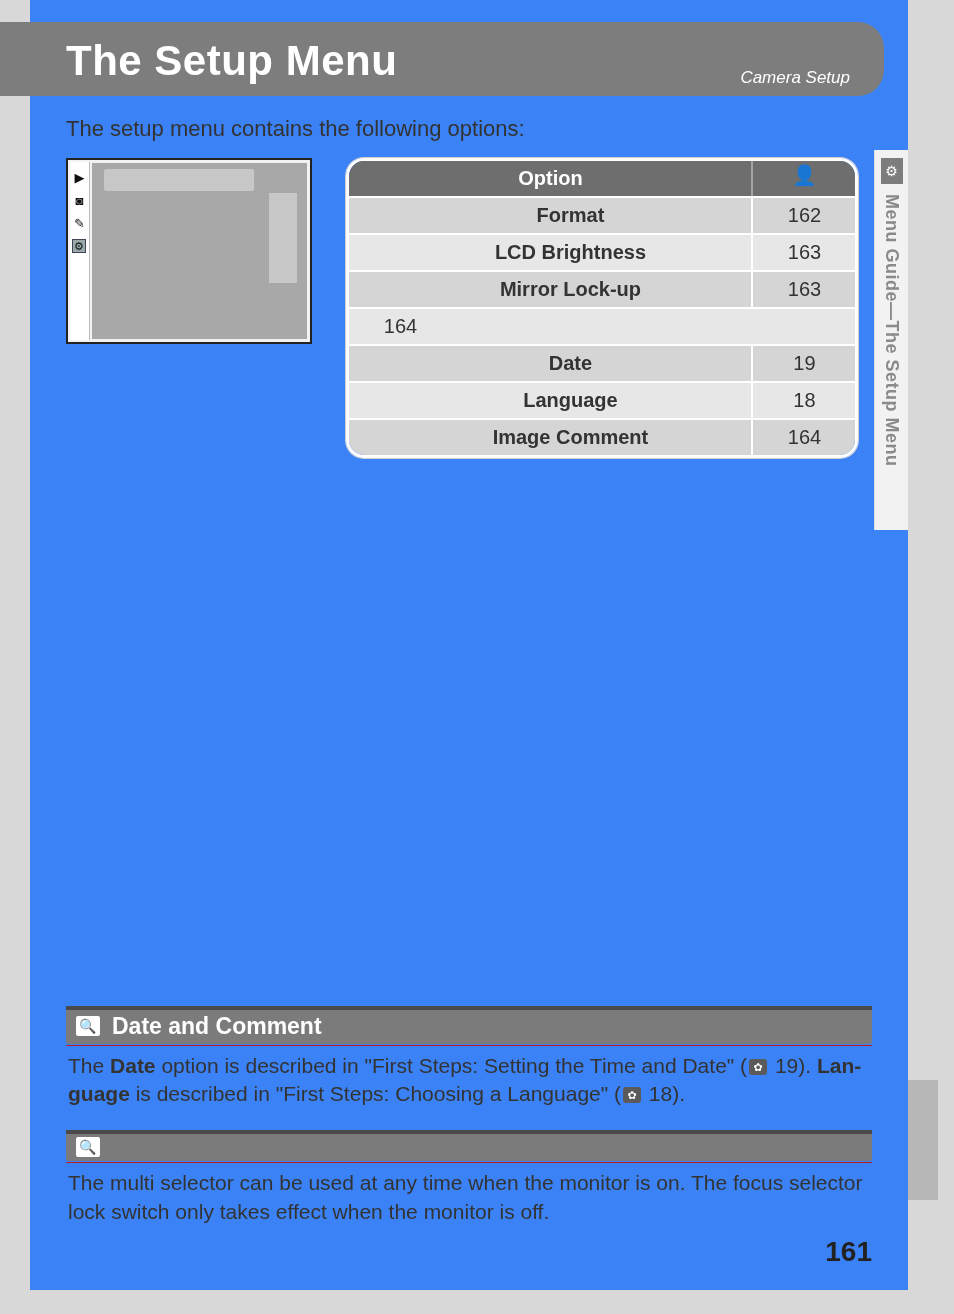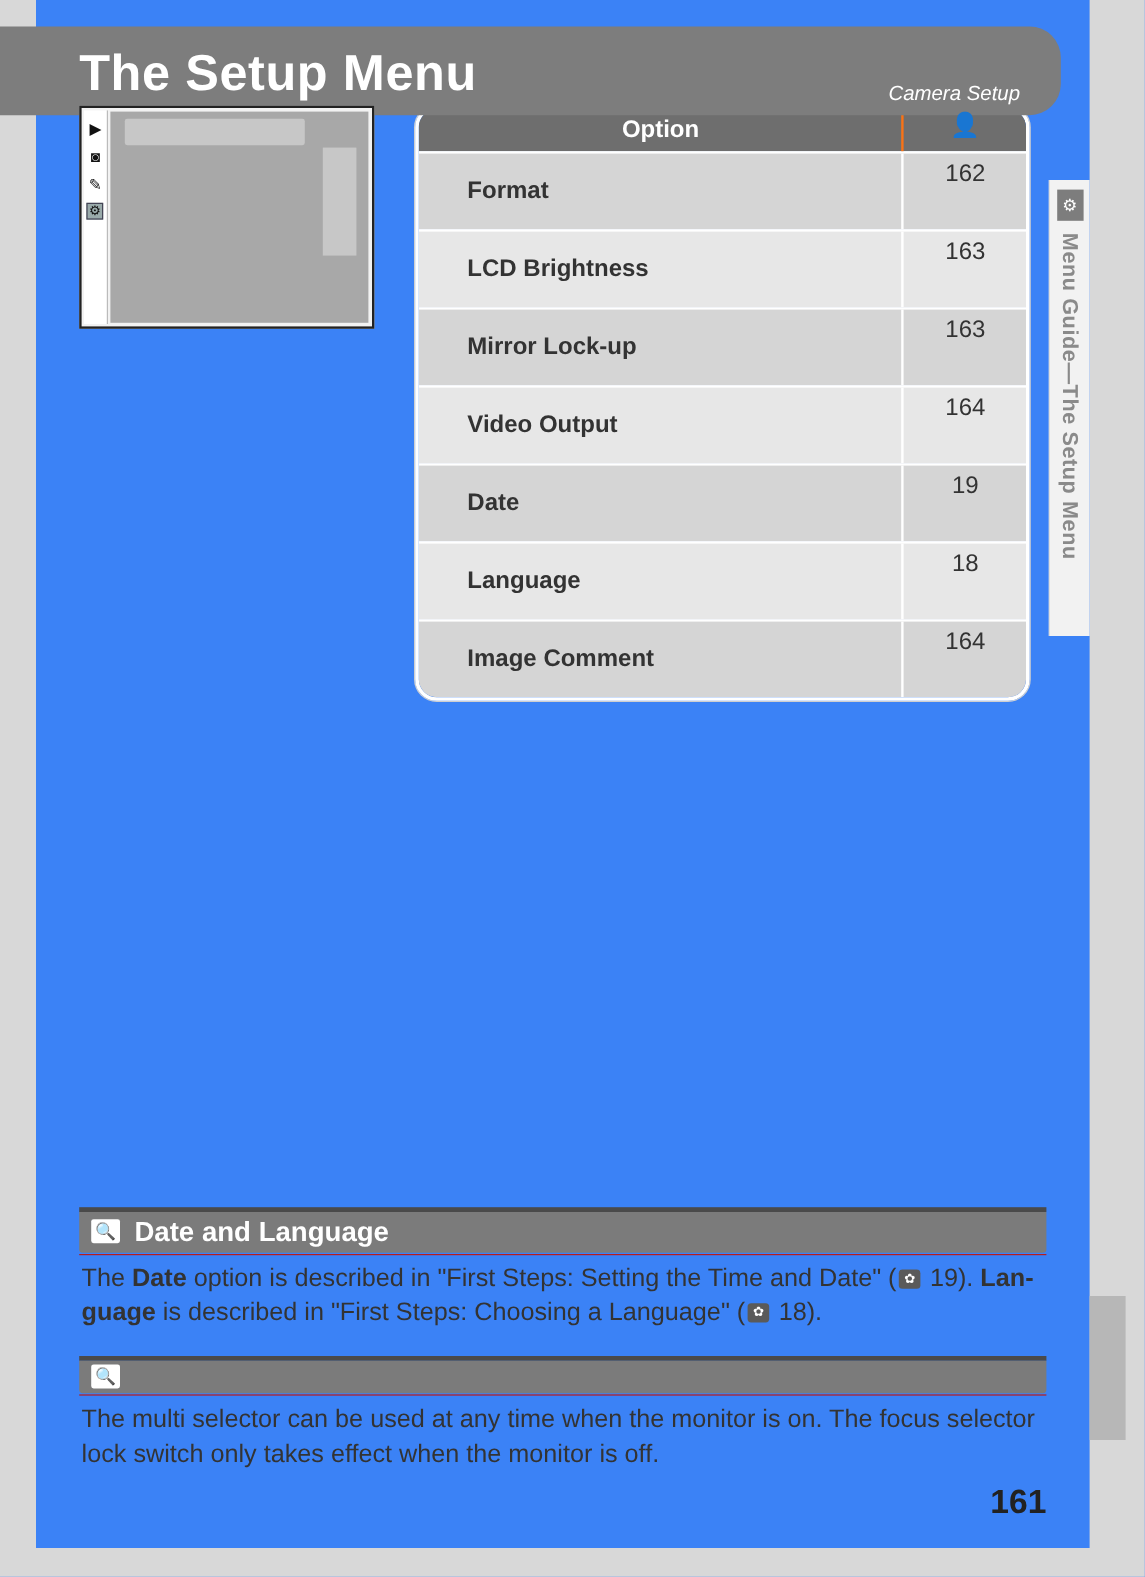--- a/index.html
+++ b/index.html
@@ -117,31 +117,31 @@
     border: 3px solid #fff;
     box-shadow: 0 0 0 1px #cfcfcf;
   }
   .opts-head {
     display: flex;
     background: #6e6e6e;
     color: #fff;
     font-size: 20px;
     font-weight: 700;
   }
-  .oc-opt { flex: 1; text-align: center; padding: 6px 0; border-right: 2px solid #f97316;}
+  .oc-opt { flex: 1; text-align: center; padding: 6px 0; border-right: 2px solid #a3a3a3;}
   .oc-ref { width: 102px; text-align: center; padding: 4px 0; }
   .opts-row {
     display: flex;
     font-size: 20px;
     color: #333;
     background: #d5d5d5;
     border-top: 2px solid #fff;
   }
   .opts-row:nth-child(odd) { background: #e7e7e7; }
-  .or-opt { flex:1; text-align:left; font-weight:700; padding:20px 0; border-right:2px solid #fff;margin-left:40px;}
+  .or-opt { flex:1; text-align:center; font-weight:700; padding:6px 0; border-right:2px solid #fff;margin-left:40px;}
   .or-ref { width:102px; text-align:center; padding:6px 0; }
 
   
   .side {
     position: absolute;
     right: 0;
     top: 150px;
     width: 34px;
     height: 380px;
     background: #f2f2f2;
@@ -235,20 +235,21 @@
 </head>
 <body>
 
 <div class="page">
 
   <div class="banner">
     <div class="banner-title">The Setup Menu</div>
   </div>
   <div class="banner-sub">Camera Setup</div>
 
+  <div class="intro">The setup menu contains the following options:</div>
 
   <div>
     <div class="lcd">
       <div class="lcd-strip">
         <div class="mi">▶</div>
         <div class="mi">◙</div>
         <div class="mi">✎</div>
         <div class="mi sel">⚙</div>
       </div>
       <div class="lcd-body">
@@ -268,21 +269,20 @@
       </div>
       <div class="opts-row">
         <div class="or-opt">LCD Brightness</div>
         <div class="or-ref">163</div>
       </div>
       <div class="opts-row">
         <div class="or-opt">Mirror Lock-up</div>
         <div class="or-ref">163</div>
       </div>
       <div class="opts-row">
-        <div class="or-opt">Video Output</div>
         <div class="or-ref">164</div>
       </div>
       <div class="opts-row">
         <div class="or-opt">Date</div>
         <div class="or-ref">19</div>
       </div>
       <div class="opts-row">
         <div class="or-opt">Language</div>
         <div class="or-ref">18</div>
       </div>
@@ -297,21 +297,21 @@
     <div class="side-top">⚙</div>
     <div class="side-text">Menu Guide—The Setup Menu</div>
   </div>
   <div class="right-thumb"></div>
 
   <div class="bottom-area">
 
     <div class="note">
       <div class="note-head">
         <span class="q">🔍</span>
-        <span>Date and Language</span>
+        <span>Date and Comment</span>
       </div>
       <div class="note-body">
         <span>The </span><span class="b">Date</span><span> option is described in "First Steps: Setting the Time and Date" (</span><span class="pg-ref">✿</span><span> 19).  </span><span class="b">Lan-</span><br>
         <span class="b">guage</span><span> is described in "First Steps: Choosing a Language" (</span><span class="pg-ref">✿</span><span> 18).</span>
       </div>
     </div>
 
     <div class="note" style="margin-top:22px;">
       <div class="note-head">
         <span class="q">🔍</span>

